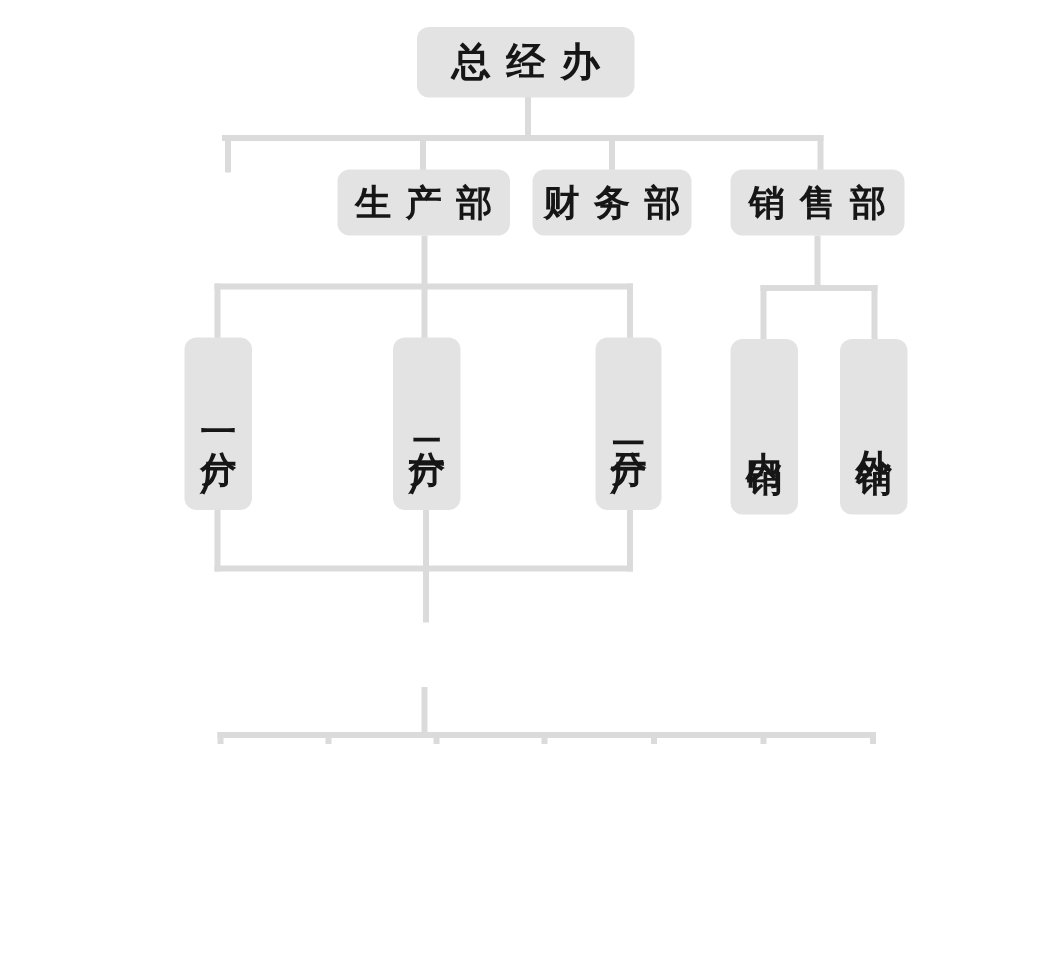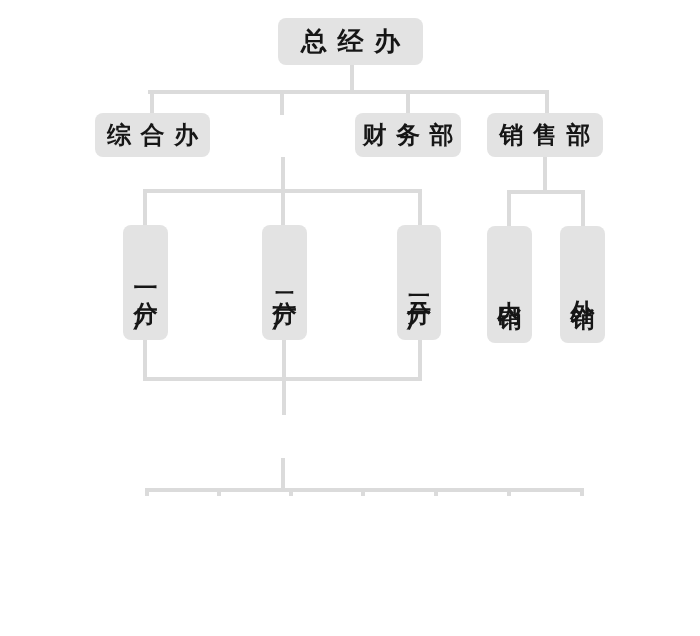--- a/index.html
+++ b/index.html
@@ -83,22 +83,22 @@
   <div class="line v" style="left:289px;top:488px;height:36px"></div>
   <div class="line v" style="left:361px;top:488px;height:36px"></div>
   <div class="line v" style="left:434px;top:488px;height:36px"></div>
   <div class="line v" style="left:507px;top:488px;height:36px"></div>
   <div class="line v" style="left:580px;top:488px;height:36px"></div>
 
   <div class="box" style="left:278px;top:18px;width:145px;height:47px;font-size:26px">
     <span class="lbl">总经办</span>
   </div>
 
-  <div class="box" style="left:95px;top:113px;width:115px;height:44px">
-    <span class="lbl">综合办</span>
+  <div class="box" style="left:225px;top:113px;width:115px;height:44px">
+    <span class="lbl">生产部</span>
   </div>
   <div class="box" style="left:487px;top:113px;width:116px;height:44px">
     <span class="lbl">销售部</span>
   </div>
   <div class="box" style="left:355px;top:113px;width:106px;height:44px">
     <span class="lbl">财务部</span>
   </div>
 
   <div class="box vbox" style="left:123px;top:225px;width:45px;height:115px">
     <span class="lbl">一分厂</span>

